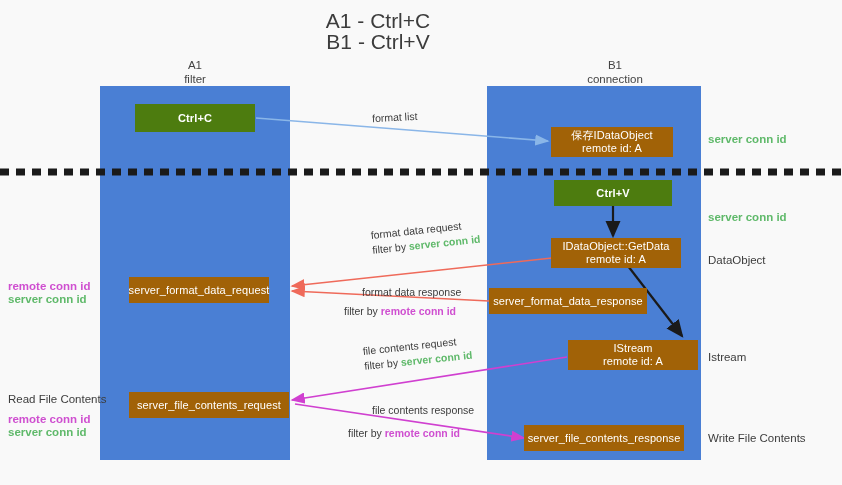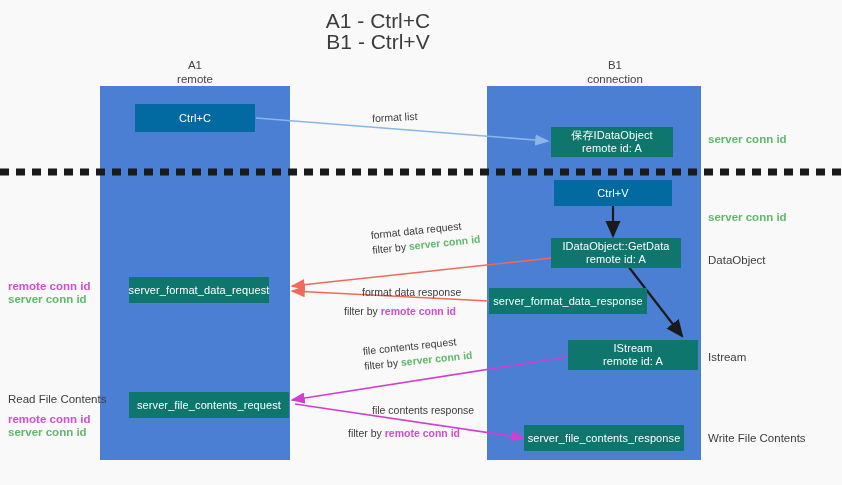--- a/index.html
+++ b/index.html
@@ -34,23 +34,23 @@
   
   .box{
     box-sizing:border-box;
     display:flex;align-items:center;justify-content:center;
     text-align:center;
     color:#ffffff;
     font-size:11px;line-height:13px;
     white-space:pre-line;
     letter-spacing:.1px;
   }
-  .box.green{background:#0369a1;}
+  .box.green{background:#4d7c0f;font-weight:bold;}
   .box.orange{background:#fcb košice;}
-  .box.orange{background:#0f766e;}
+  .box.orange{background:#a16207;}
 
   
   .ann{font-size:11.5px;line-height:14px;color:#3c3c3c;white-space:pre-line;}
   .ann.green{color:#5fb96a;font-weight:bold;}
   .ann.magenta{color:#cf4fd0;font-weight:bold;}
 
   
   .elabel{
     font-size:10.5px;line-height:15px;color:#3c3c3c;
     white-space:nowrap;
@@ -63,21 +63,21 @@
 </style>
 </head>
 <body>
 
 <div id="stage">
 
   <div class="abs" id="title">A1 - Ctrl+C
 B1 - Ctrl+V</div>
 
   <div class="abs lane-head" style="left:120px;top:58px;width:150px;">A1
-remote</div>
+filter</div>
   <div class="abs lane-head" style="left:540px;top:58px;width:150px;">B1
 connection</div>
 
   <div class="abs lane" style="left:100px;top:86px;width:190px;height:374px;"></div>
   <div class="abs lane" style="left:487px;top:86px;width:214px;height:374px;"></div>
 
   <svg id="edges" viewBox="0 0 842 485">
     <defs>
       <marker id="ar-blue" markerWidth="9" markerHeight="7" refX="8" refY="3.5" orient="auto">
         <polygon points="0,0 9,3.5 0,7" fill="#8ab6e8"></polygon>

